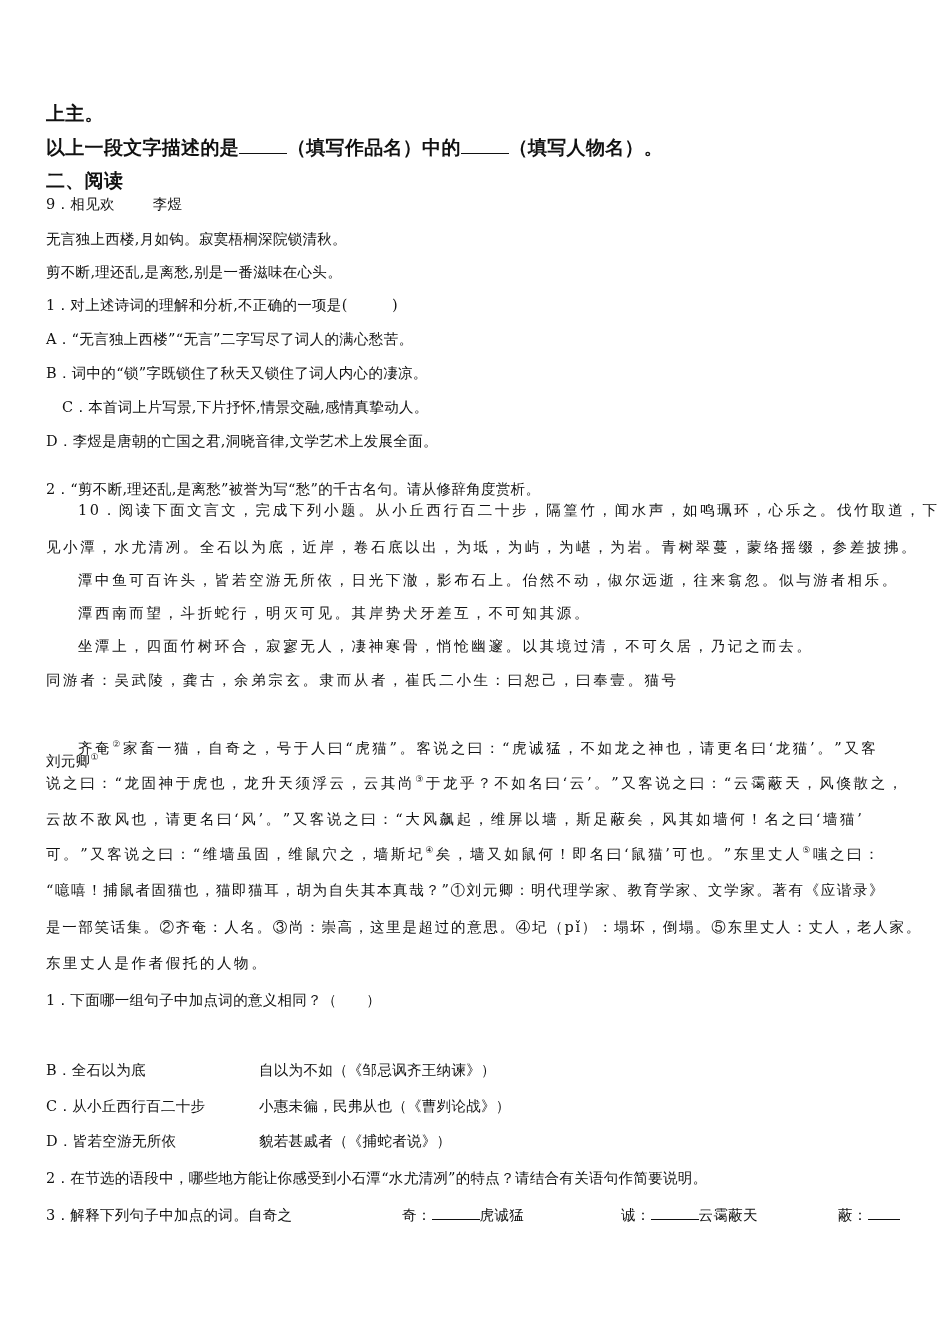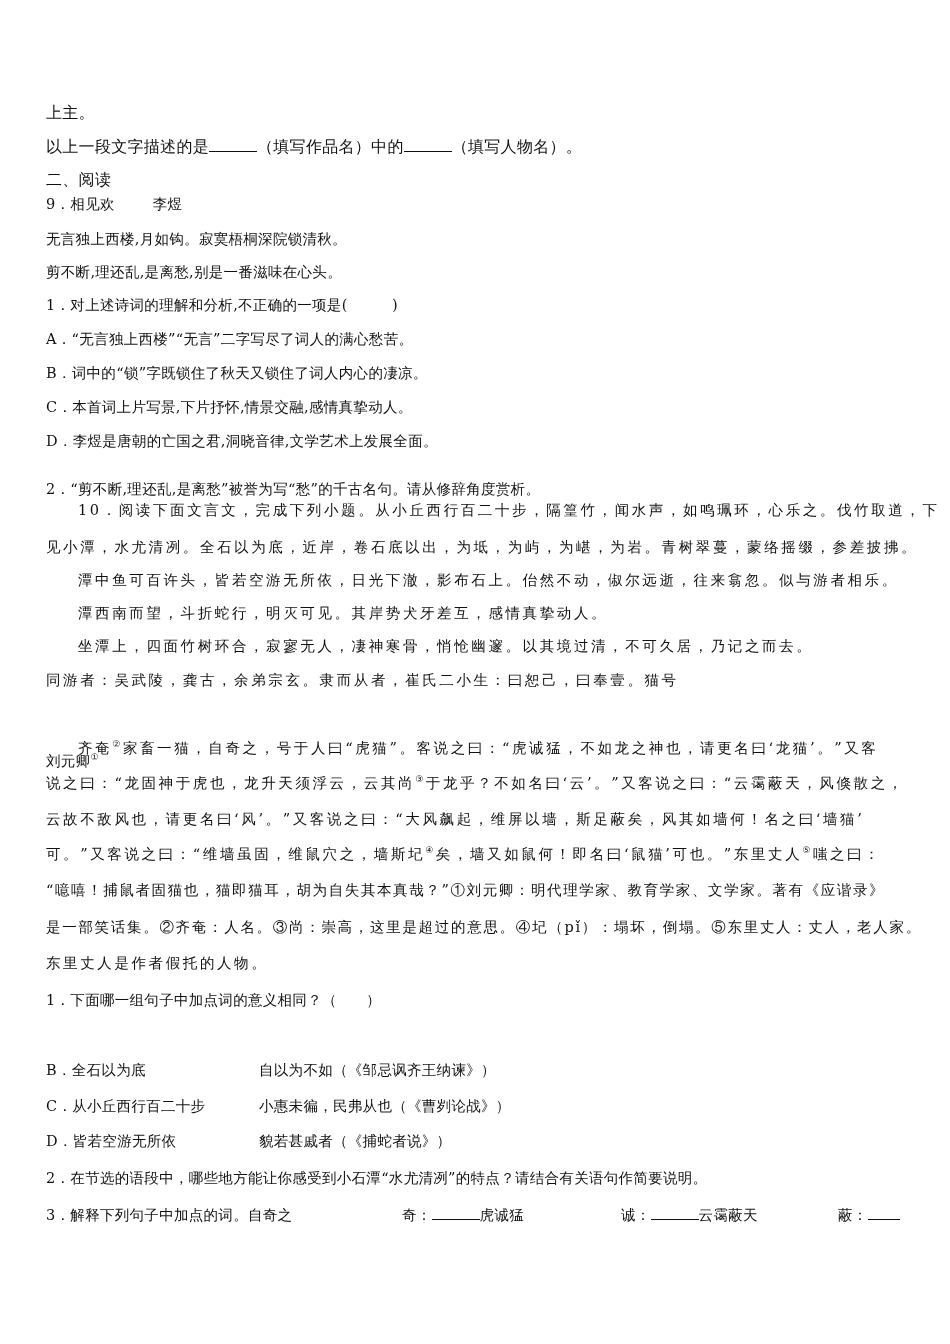--- a/index.html
+++ b/index.html
@@ -25,22 +25,22 @@
     .line {
       position: absolute;
       left: 46px;
       font-size: 14.5px;
       line-height: 20px;
       white-space: nowrap;
       letter-spacing: 0.3px;
     }
     .bold {
       font-family: "DejaVu Sans", "Liberation Sans", sans-serif;
-      font-weight: normal;
-      font-size: 16px;
+      font-weight: bold;
+      font-size: 19px;
     }
     .indent { left: 78px; }
     .wide { letter-spacing: 2.6px; }
     .opt-right { position: absolute; left: 213px; }
     .blank {
       display: inline-block;
       border-bottom: 1px solid #111;
       height: 14px;
       vertical-align: baseline;
     }
@@ -68,32 +68,32 @@
   <div class="line" style="top:229px;">无言独上西楼,月如钩。寂寞梧桐深院锁清秋。</div>
   <div class="line" style="top:262px;">剪不断,理还乱,是离愁,别是一番滋味在心头。</div>
 
   <div class="line" style="top:295px;">1．对上述诗词的理解和分析,不正确的一项是(　　　)</div>
   <div class="line" style="top:329px;">
     <span>A．</span><span>“无言独上西楼”“无言”二字写尽了词人的满心愁苦。</span>
   </div>
   <div class="line" style="top:363px;">
     <span>B．</span><span>词中的“锁”字既锁住了秋天又锁住了词人内心的凄凉。</span>
   </div>
-  <div class="line" style="top:397px;">
+  <div class="line" style="top:397px;margin-left:16px;">
     <span>C．</span><span>本首词上片写景,下片抒怀,情景交融,感情真挚动人。</span>
   </div>
   <div class="line" style="top:431px;">
     <span>D．</span><span>李煜是唐朝的亡国之君,洞晓音律,文学艺术上发展全面。</span>
   </div>
   <div class="line" style="top:479px;">2．“剪不断,理还乱,是离愁”被誉为写“愁”的千古名句。请从修辞角度赏析。</div>
 
   <div class="line indent wide" style="top:500px;">10．阅读下面文言文，完成下列小题。从小丘西行百二十步，隔篁竹，闻水声，如鸣珮环，心乐之。伐竹取道，下</div>
   <div class="line wide" style="top:537px;">见小潭，水尤清冽。全石以为底，近岸，卷石底以出，为坻，为屿，为嵁，为岩。青树翠蔓，蒙络摇缀，参差披拂。</div>
   <div class="line indent wide" style="top:570px;">潭中鱼可百许头，皆若空游无所依，日光下澈，影布石上。佁然不动，俶尔远逝，往来翕忽。似与游者相乐。</div>
-  <div class="line indent wide" style="top:603px;">潭西南而望，斗折蛇行，明灭可见。其岸势犬牙差互，感情真挚动人。</div>
+  <div class="line indent wide" style="top:603px;">潭西南而望，斗折蛇行，明灭可见。其岸势犬牙差互，不可知其源。</div>
   <div class="line indent wide" style="top:636px;">坐潭上，四面竹树环合，寂寥无人，凄神寒骨，悄怆幽邃。以其境过清，不可久居，乃记之而去。</div>
   <div class="line wide" style="top:670px;">同游者：吴武陵，龚古，余弟宗玄。隶而从者，崔氏二小生：曰恕己，曰奉壹。猫号</div>
   <div class="line" style="top:703px;margin-top:48px;">
     <span>刘元卿</span><sup>①</sup>
   </div>
 
   <div class="line indent wide" style="top:738px;">
     <span>齐奄</span><sup>②</sup><span>家畜一猫，自奇之，号于人曰“虎猫”。客说之曰：“虎诚猛，不如龙之神也，请更名曰‘龙猫’。”又客</span>
   </div>
   <div class="line wide" style="top:773px;">

